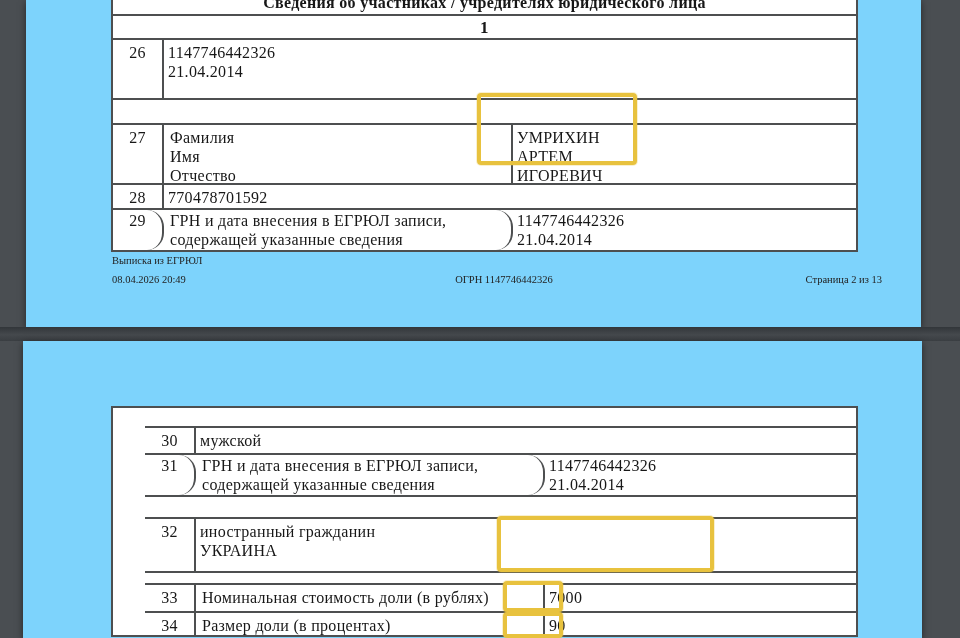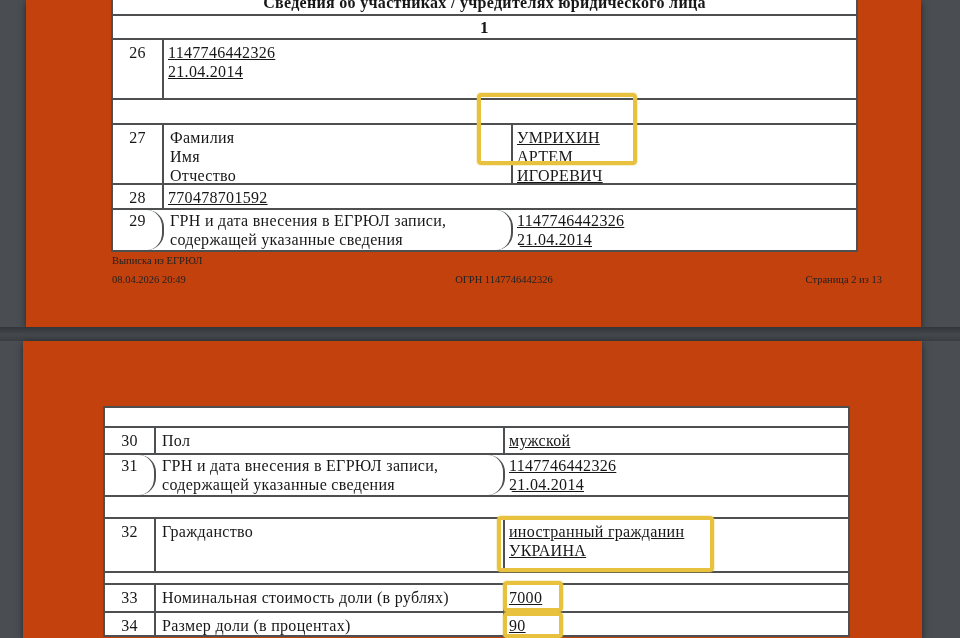--- a/index.html
+++ b/index.html
@@ -6,59 +6,59 @@
   html, body {
     width: 960px; height: 638px;
     overflow: hidden;
     background: #4a4e52;
     font-family: "Liberation Serif", "DejaVu Serif", serif;
   }
   .viewer { position: relative; width: 960px; height: 638px; }
 
   .page {
     position: absolute;
-    background: #c2410c;
+    background: #7dd3fc;
     box-shadow: 0 2px 7px rgba(0,0,0,0.5);
   }
   .page-1 { left: 26px; top: 0; width: 895px; height: 327px; }
   .page-2 { left: 23px; top: 341px; width: 899px; height: 297px; }
 
   .doc-table {
     position: absolute;
     width: 747px;
     border: 2px solid #4d4f50;
     background: #fff;
     color: #171717;
     font-size: 16px;
     letter-spacing: 0.3px;
     line-height: 19px;
   }
   .t1 { left: 85px; top: -13px; }
-  .t2 { left: 80px; top: 65px; }
+  .t2 { left: 88px; top: 65px; padding-left: 32px; }
 
   .trow { display: flex; border-bottom: 2px solid #4d4f50; overflow: hidden; }
   .trow:last-child { border-bottom: none; }
   .trow.head {
     justify-content: center; align-items: flex-end;
     font-weight: bold; padding-bottom: 2px;
   }
   .trow.group {
     justify-content: center; align-items: center;
     font-weight: bold; font-size: 17px;
   }
   .c { overflow: hidden; }
   .c.num {
     flex: 0 0 51px; text-align: center;
     border-right: 2px solid #4d4f50; padding-top: 3px;
   }
   .c.lbl {
     flex: 0 0 349px; border-right: 2px solid #4d4f50;
     padding: 3px 4px 0 6px; white-space: pre-line;
   }
-  .c.val { flex: 1 1 auto; padding: 3px 0 0 4px; white-space: pre-line; text-decoration: underline; }
+  .c.val { flex: 1 1 auto; padding: 3px 0 0 4px; white-space: pre-line; }
   .tight > .c { padding-top: 1px; border-radius: 17px; }
 
   .footer {
     position: absolute; left: 86px; top: 251px; width: 770px;
     display: flex; justify-content: space-between; align-items: flex-end;
     font-size: 10.5px; line-height: 19px; color: #222;
   }
   .footer .left-block { white-space: pre-line; }
 
   .hl-box {
@@ -129,34 +129,32 @@
     <div class="hl-box hl-name"></div>
   </div>
 
   <div class="gap-band"></div>
 
   <div class="page page-2">
     <div class="doc-table t2">
       <div class="trow" style="height:20px"></div>
       <div class="trow" style="height:27px">
         <div class="c num">30</div>
-        <div class="c lbl">Пол</div>
         <div class="c val">мужской</div>
       </div>
       <div class="trow tight" style="height:42px">
         <div class="c num">31</div>
         <div class="c lbl">ГРН и дата внесения в ЕГРЮЛ записи,
 содержащей указанные сведения</div>
         <div class="c val">1147746442326
 21.04.2014</div>
       </div>
       <div class="trow" style="height:22px"></div>
       <div class="trow" style="height:54px">
         <div class="c num">32</div>
-        <div class="c lbl">Гражданство</div>
         <div class="c val">иностранный гражданин
 УКРАИНА</div>
       </div>
       <div class="trow" style="height:12px"></div>
       <div class="trow" style="height:28px">
         <div class="c num">33</div>
         <div class="c lbl">Номинальная стоимость доли (в рублях)</div>
         <div class="c val">7000</div>
       </div>
       <div class="trow" style="height:22px">

